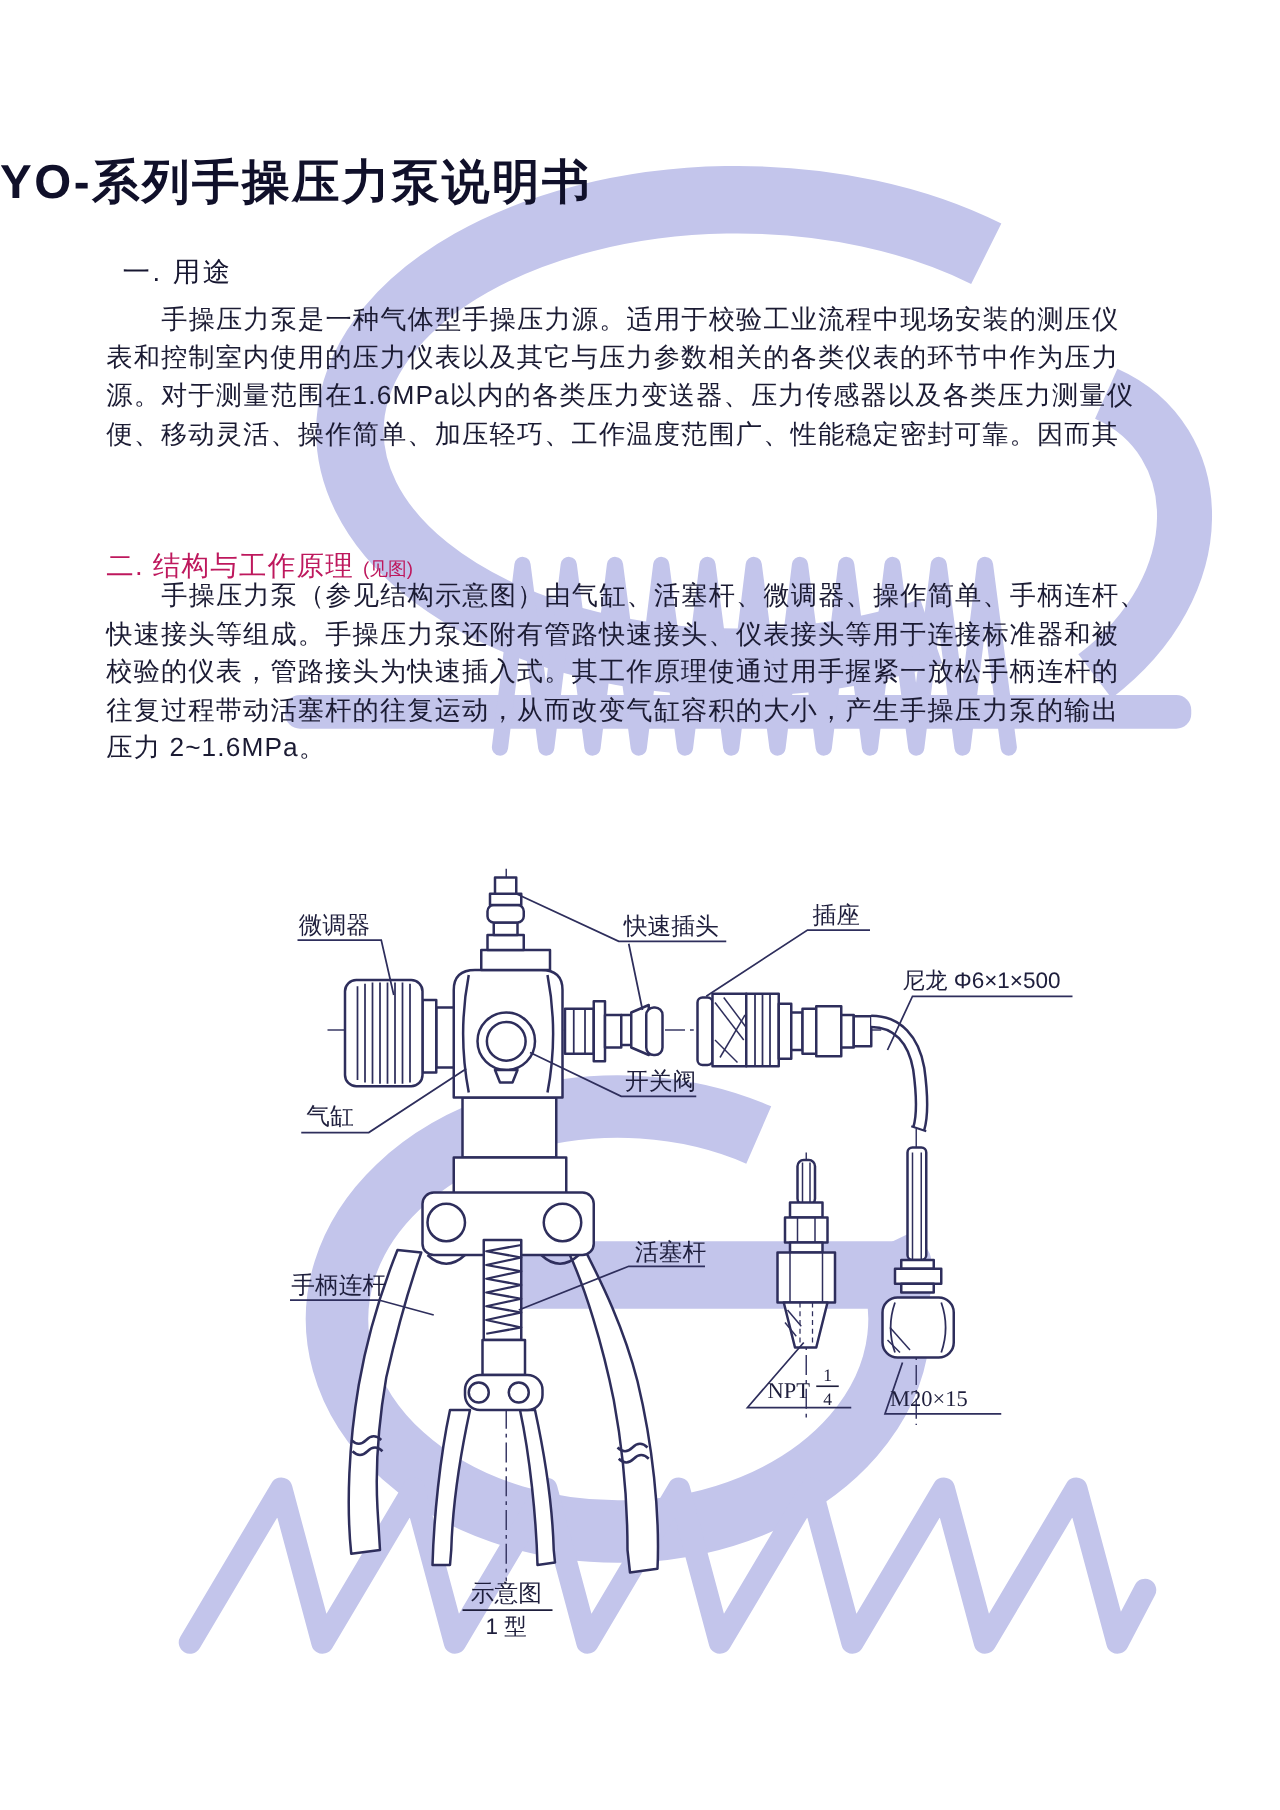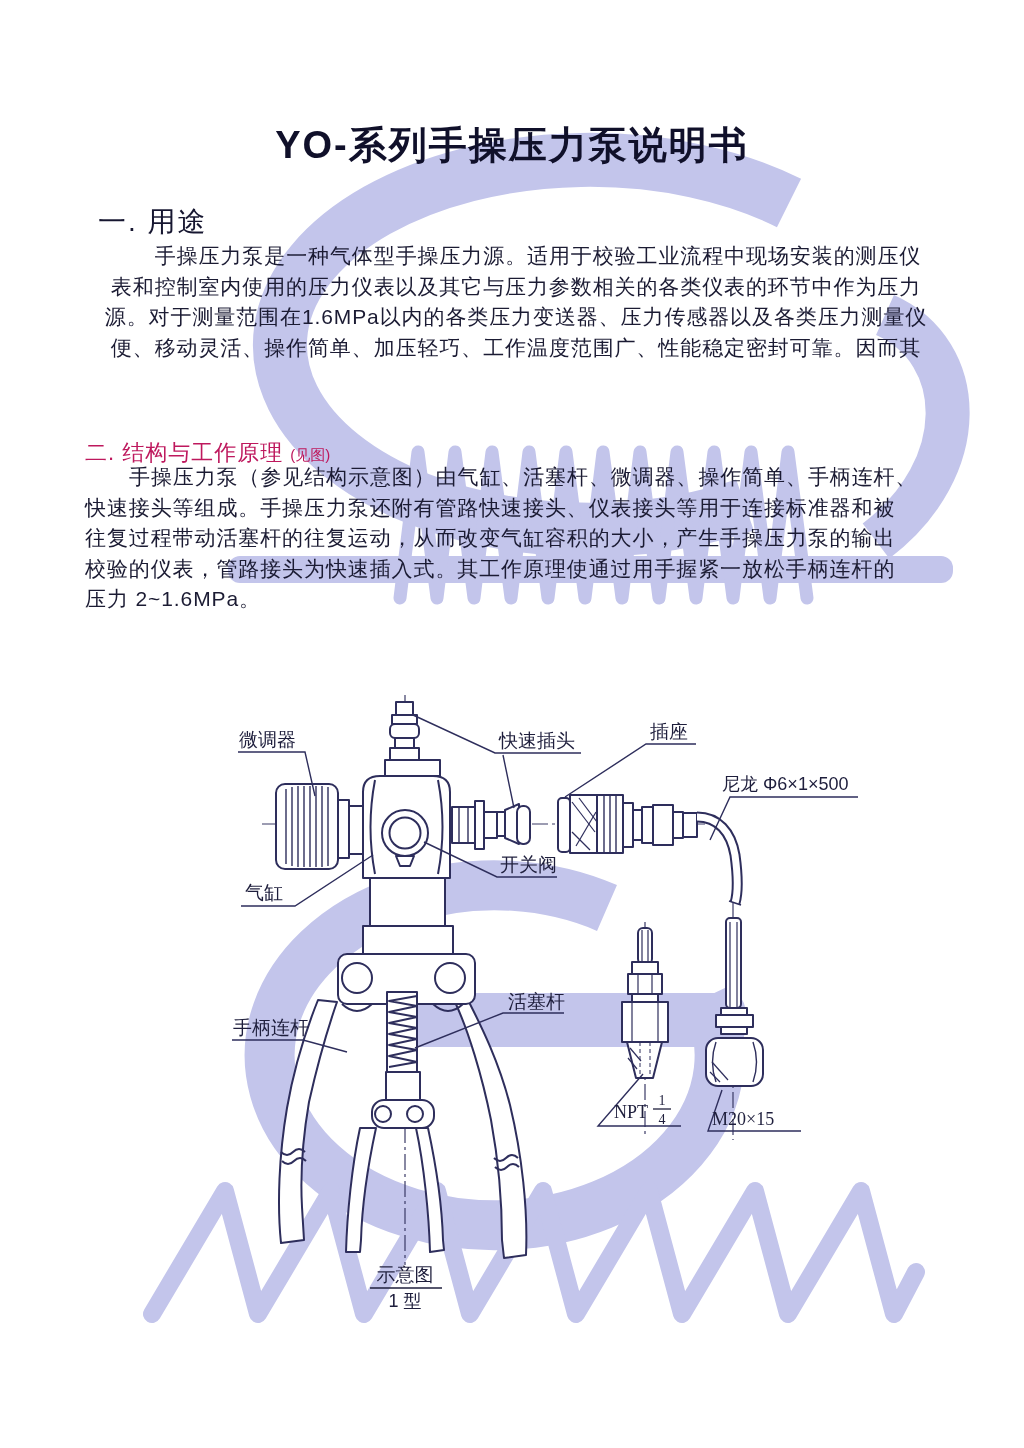--- a/index.html
+++ b/index.html
@@ -8,34 +8,34 @@
     background:#ffffff;overflow:hidden;
     font-family:"Liberation Sans","DejaVu Sans",sans-serif;
     color:#1b1b33;
   }
   .layer{position:absolute;left:0;top:0;width:1024px;height:1448px;}
   .wm{z-index:0;}
   .txt{z-index:1;}
   .dg{z-index:2;}
   .doc-title{
     position:absolute;top:120px;left:0;width:1024px;
-    text-align:center;font-size:38px;font-weight:bold;
+    font-size:38px;font-weight:bold;
     letter-spacing:2px;color:#10102a;white-space:nowrap;
   }
   .h1{
     position:absolute;left:98px;top:203px;
-    font-size:28px;color:#161630;letter-spacing:2px;white-space:nowrap;
+    font-size:22px;color:#161630;letter-spacing:2px;white-space:nowrap;
   }
   .h2{
     position:absolute;left:85px;top:438px;
     font-size:22px;color:#be185d;letter-spacing:1px;white-space:nowrap;
   }
   .h2 .note{font-size:15px;letter-spacing:0;}
   .para{position:absolute;left:85px;width:862px;}
-  .p1{top:241px;text-align:center;}
+  .p1{top:241px;}
   .p2{top:462px;}
   .para .line{
     font-size:21px;line-height:30.5px;letter-spacing:0.9px;
     white-space:nowrap;color:#1b1b33;
   }
   .para .line.first{text-indent:44px;}
   svg text{font-family:"Liberation Sans","DejaVu Sans",sans-serif;}
   text.dim{font-family:"Liberation Serif","DejaVu Serif",serif;}
 </style>
 </head>
@@ -70,22 +70,22 @@
       <div class="line first">手操压力泵是一种气体型手操压力源。适用于校验工业流程中现场安装的测压仪</div>
       <div class="line">表和控制室内使用的压力仪表以及其它与压力参数相关的各类仪表的环节中作为压力</div>
       <div class="line">源。对于测量范围在1.6MPa以内的各类压力变送器、压力传感器以及各类压力测量仪</div>
       <div class="line">便、移动灵活、操作简单、加压轻巧、工作温度范围广、性能稳定密封可靠。因而其</div>
     </div>
 
     <div class="h2"><span>二. 结构与工作原理</span> <span class="note">(见图)</span></div>
     <div class="para p2">
       <div class="line first">手操压力泵（参见结构示意图）由气缸、活塞杆、微调器、操作简单、手柄连杆、</div>
       <div class="line">快速接头等组成。手操压力泵还附有管路快速接头、仪表接头等用于连接标准器和被</div>
+      <div class="line">校验的仪表，管路接头为快速插入式。其工作原理使通过用手握紧一放松手柄连杆的</div>
       <div class="line">往复过程带动活塞杆的往复运动，从而改变气缸容积的大小，产生手操压力泵的输出</div>
-      <div class="line">校验的仪表，管路接头为快速插入式。其工作原理使通过用手握紧一放松手柄连杆的</div>
       <div class="line">压力 2~1.6MPa。</div>
     </div>
   </div>
 
   <svg class="layer dg" viewBox="0 0 1024 1448">
 
     <g stroke="#3a3a66" stroke-width="1.2" stroke-dasharray="16 4 3 4" fill="none">
       <line x1="405" y1="695" x2="405" y2="1265"></line>
       <line x1="262" y1="824" x2="705" y2="824"></line>
       <line x1="645" y1="922" x2="645" y2="1135"></line>

